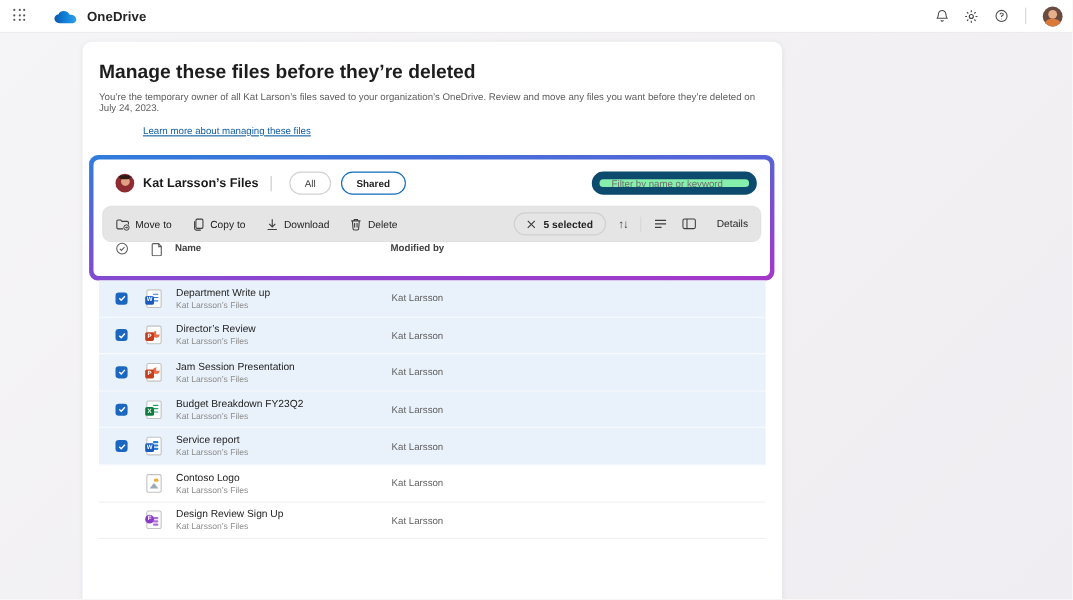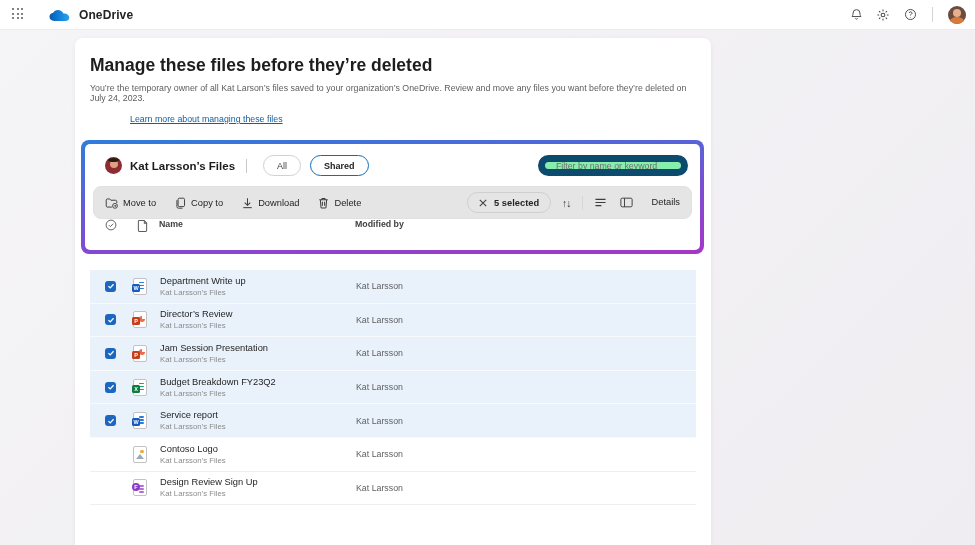--- a/index.html
+++ b/index.html
@@ -53,21 +53,21 @@
   .view-ic { margin-right:13px; cursor:pointer; display:flex; }
   .details-btn { display:flex; align-items:flex-start; gap:19px; font-size:9.3px; color:#242424; cursor:pointer; }
 
   .thead { display:flex; align-items:flex-start; height:31px; padding-left:12px; font-size:8.8px; font-weight:700; color:#424242; }
   .thead .hsel { width:12px; margin-right:20px; display:flex; cursor:pointer; }
   .thead .hdoc { width:13px; margin-right:9px; display:flex; }
   .thead .hname { width:196px; cursor:pointer; }
   .thead .hmod { cursor:pointer; }
 
   
-  .rows { margin-top:16px; }
+  .rows { margin-top:0; }
   .row { height:33.6px; display:flex; align-items:center; padding-left:15px; cursor:pointer; }
   .row.selected { background:#e9f2fb; border-bottom:1px solid rgba(255,255,255,.65); }
   .row.unselected { border-bottom:1px solid #efefef; }
   .cbwrap { width:11px; height:11px; margin-right:15px; flex:none; display:flex; }
   .cb { width:11px; height:11px; border-radius:3px; background:#1b67c0; display:flex; align-items:center; justify-content:center; }
   .ficon { width:18px; margin-right:11px; flex:none; display:flex; justify-content:center; }
   .fmeta { width:196px; display:flex; flex-direction:column; }
   .fname { font-size:9.3px; color:#242424; }
   .fsub { font-size:7.8px; color:#8c8c8c; margin-top:2px; }
   .fmod { font-size:8.8px; color:#5f5f5f; }

